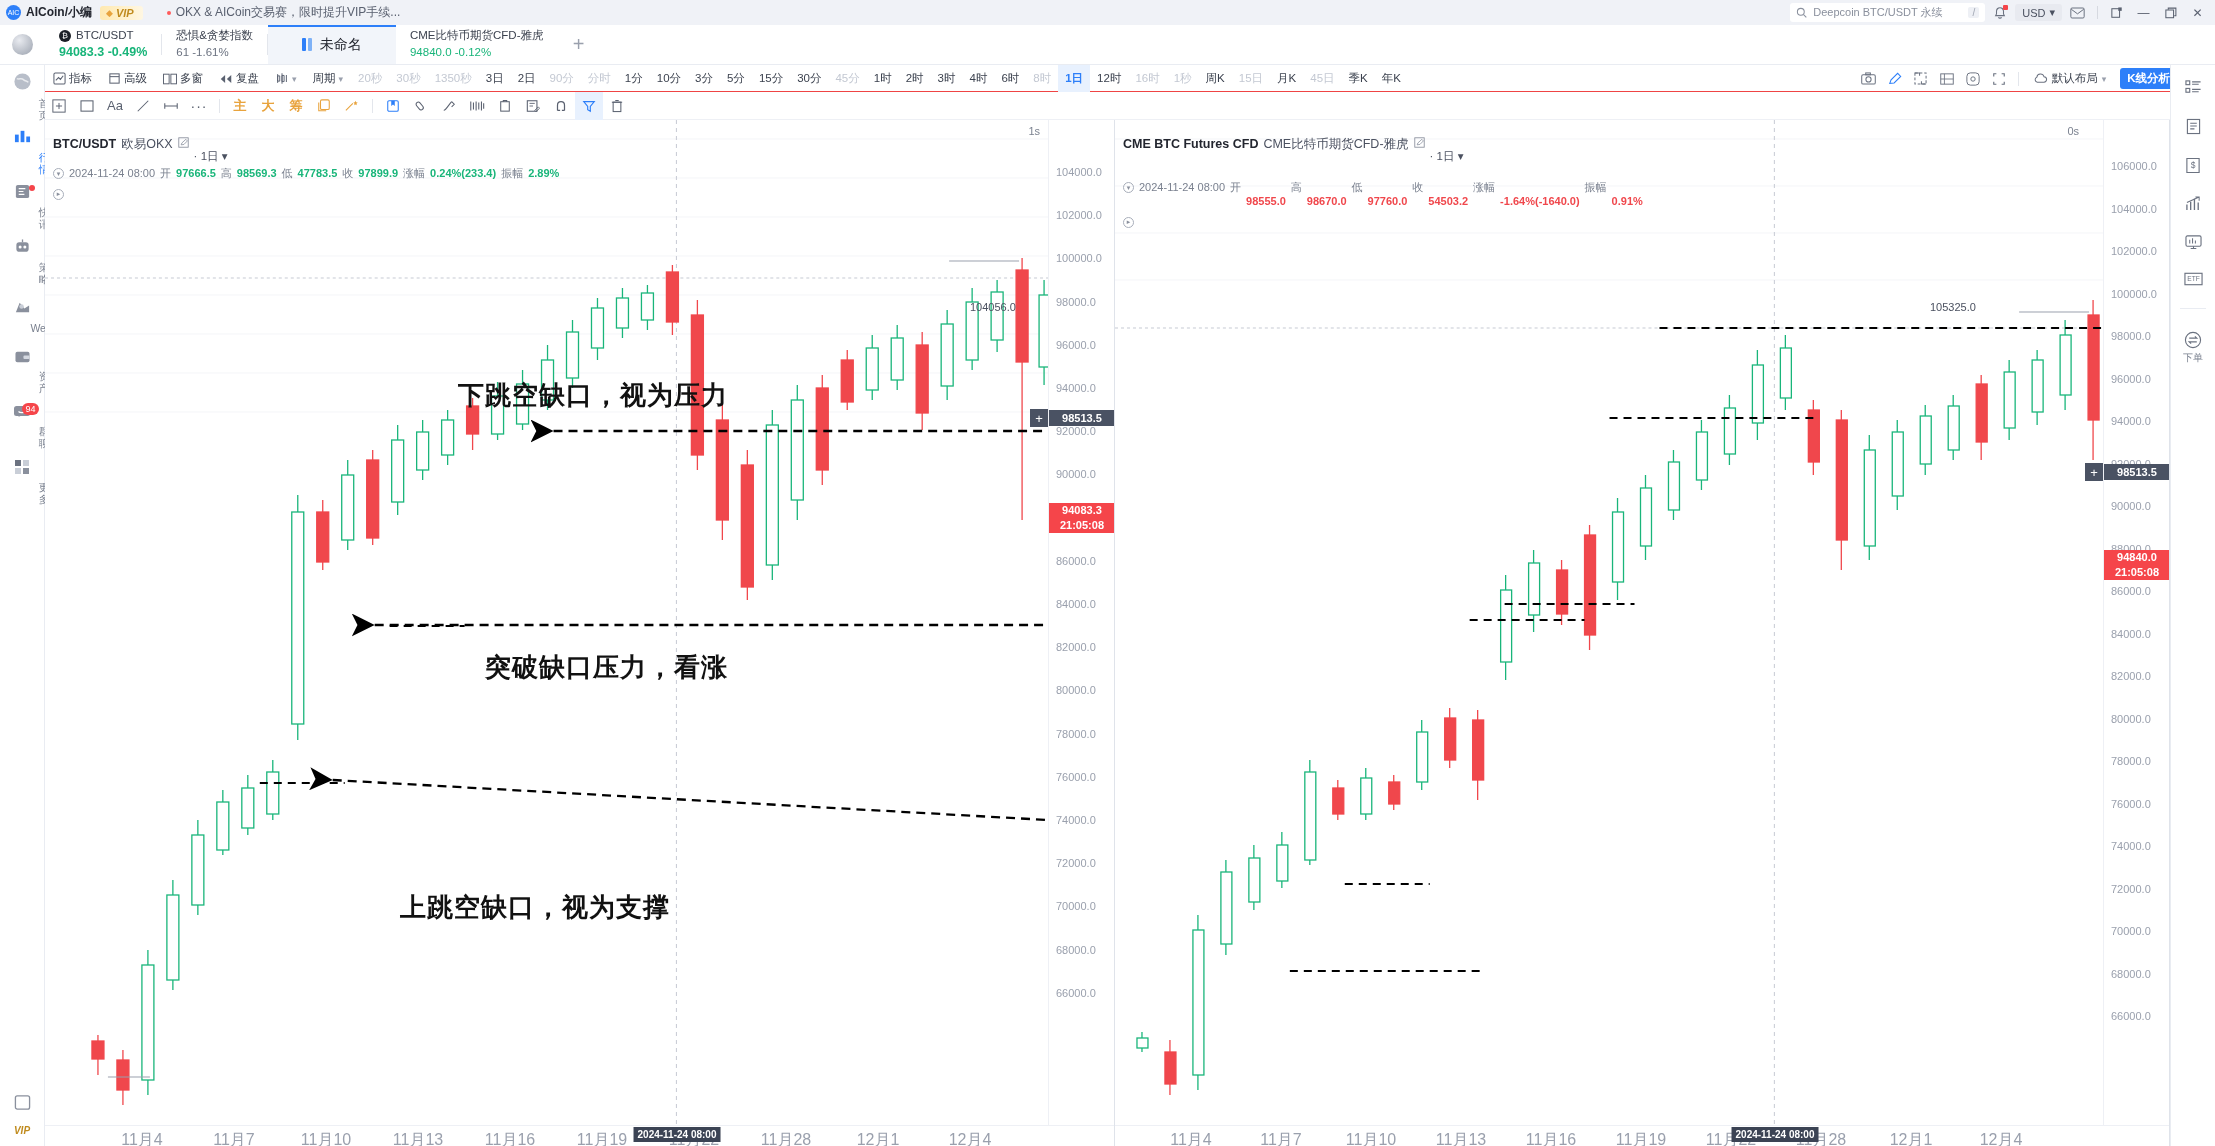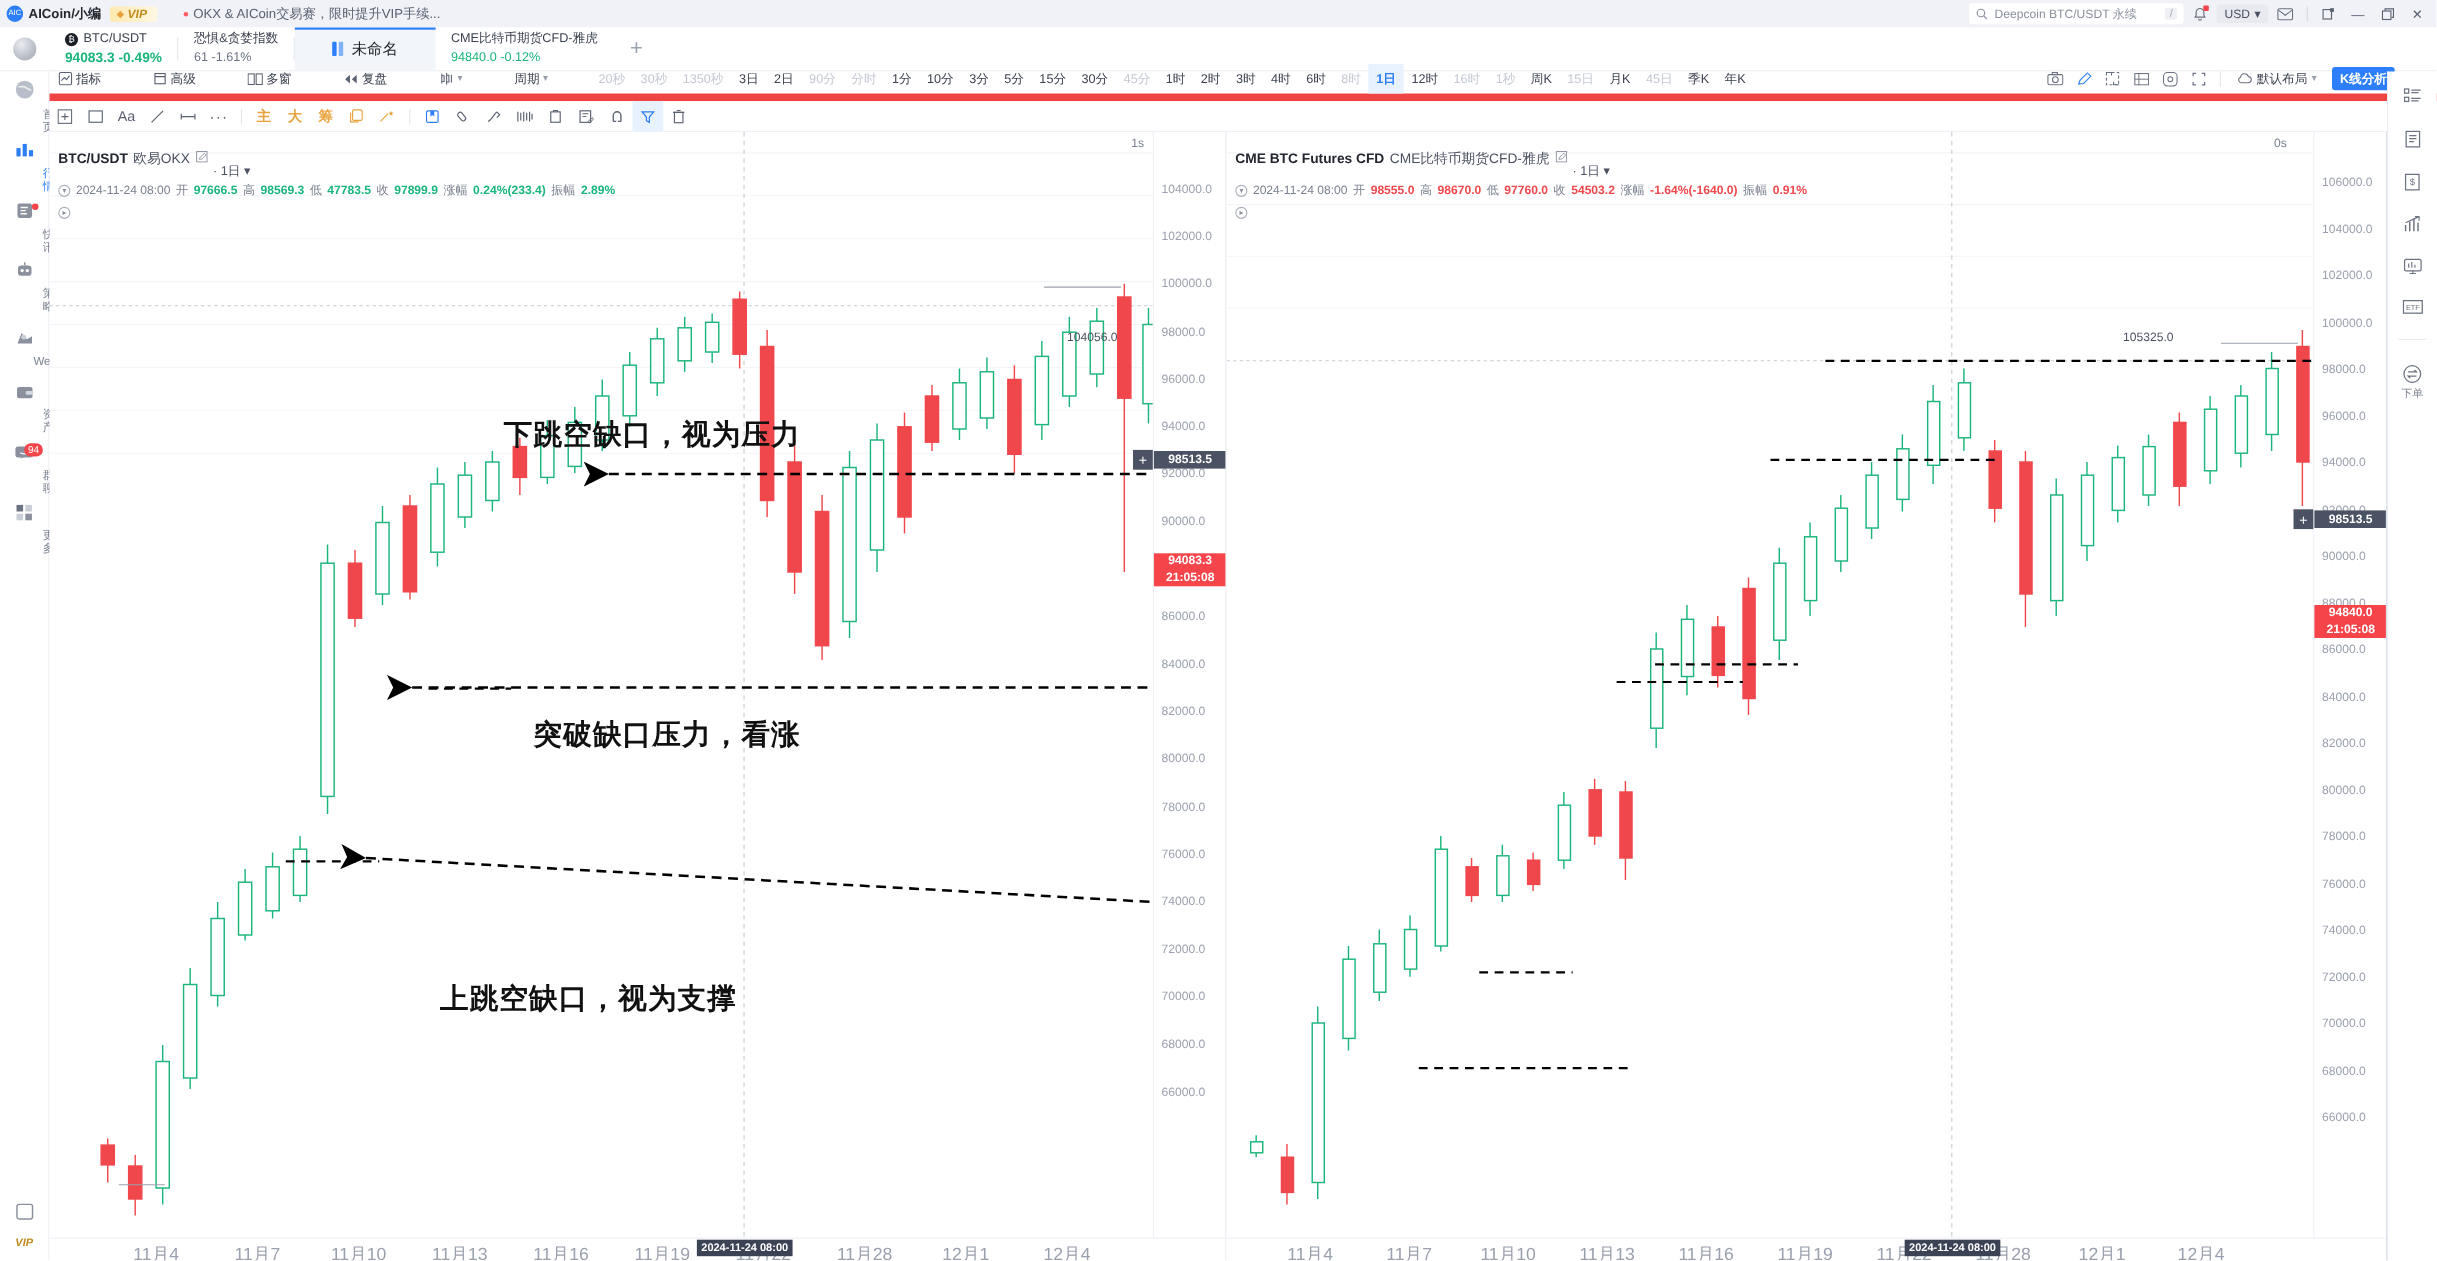--- a/index.html
+++ b/index.html
@@ -47,37 +47,37 @@
   .globe-ico{width:21px;height:21px;border-radius:50%;background:radial-gradient(circle at 35% 30%,#e9ebf0,#9aa1ad);}
   .tab{display:flex;flex-direction:column;justify-content:center;padding:0 14px;position:relative;min-width:96px;}
   .tab .t1{font-size:11.5px;color:#3c424f;display:flex;align-items:center;gap:5px;line-height:15px;}
   .tab .t2{font-size:12.5px;font-weight:700;line-height:17px;margin-top:1px;}
   .tab.sel{background:#f2f5fa;justify-content:center;align-items:center;flex-direction:row;gap:8px;min-width:128px;}
   .tab.sel::before{content:"";position:absolute;left:0;top:0;width:100%;height:2px;background:#2d7ff9;}
   .tab.sel .selname{font-size:14px;color:#23262f;font-weight:500;}
   .tab-divider{width:1px;background:#e3e6ec;margin:9px 0;}
   .bar-ico{display:inline-flex;gap:1.5px;align-items:flex-end;}
   .bar-ico i{display:block;width:4px;background:#2d7ff9;border-radius:1px;}
-  .up{color:#19b57a;} .down{color:#f0474c;} .gray{color:#6b7280;}
+  .up{color:#19b57a;} .down{color:#f0474c;margin-top:28px;} .gray{color:#6b7280;}
   .tab-plus{width:42px;display:flex;align-items:center;justify-content:center;color:#9aa0ad;font-size:20px;font-weight:300;}
   .btc-ico{width:12px;height:12px;border-radius:50%;background:#1b1f27;color:#fff;font-size:8px;display:inline-flex;align-items:center;justify-content:center;}
 
   
   .leftnav{position:absolute;left:0;top:65px;width:45px;height:1081px;background:#fff;border-right:1px solid #e9ecf2;display:flex;flex-direction:column;align-items:center;padding-top:8px;}
   .nv{width:45px;height:47px;display:flex;flex-direction:column;align-items:center;justify-content:center;gap:3px;position:relative;margin-bottom:8px;}
   .nv .gl{font-size:15px;color:#7a818f;line-height:16px;}
   .nv .lb{font-size:10.5px;color:#7a818f;line-height:12px;margin-left:44px;}
   .nv.active .gl,.nv.active .lb{color:#2d7ff9;}
   .nv .badge{position:absolute;top:0px;right:6px;background:#f5454a;color:#fff;font-size:9px;border-radius:8px;padding:0 3px;min-width:16px;text-align:center;line-height:12px;}
   .nv .rdot{position:absolute;top:2px;right:10px;width:6px;height:6px;border-radius:50%;background:#f5454a;}
   .nv-bottom{margin-top:auto;padding-bottom:10px;display:flex;flex-direction:column;align-items:center;gap:10px;}
   .vipchip{font-size:10px;color:#c08b1e;font-weight:700;font-style:italic;}
 
   
-  .tbar1{position:absolute;left:45px;top:65px;width:2170px;height:27px;background:#fff;display:flex;align-items:flex-end;border-bottom:7px solid #ef4444;font-size:11.5px;color:#3c424f;gap:31px;}
+  .tbar1{position:absolute;left:45px;top:65px;width:2170px;height:27px;background:#fff;display:flex;align-items:flex-start;border-bottom:1px solid #ef4444;font-size:11.5px;color:#3c424f;}
   .tb1-item{display:flex;align-items:center;gap:3px;padding:0 8px;height:27px;white-space:nowrap;}
   .tf{padding:0 7px;height:27px;display:flex;align-items:center;color:#3c424f;font-size:11.5px;}
   .tf.dim{color:#c3c8d2;}
   .tf.on{background:#e8f1fe;color:#2d7ff9;font-weight:700;}
   .tbar1-right{margin-left:auto;display:flex;align-items:center;gap:0;padding-right:6px;}
   .ic{width:26px;height:27px;display:flex;align-items:center;justify-content:center;color:#6b7280;font-size:13px;}
   .layoutbtn{display:flex;align-items:center;gap:4px;padding:0 8px;font-size:11.5px;color:#3c424f;}
   .kbtn{background:#2d7ff9;color:#fff;font-size:11.5px;font-weight:700;border-radius:3px;padding:3px 7px;margin:0 6px;}
 
   

